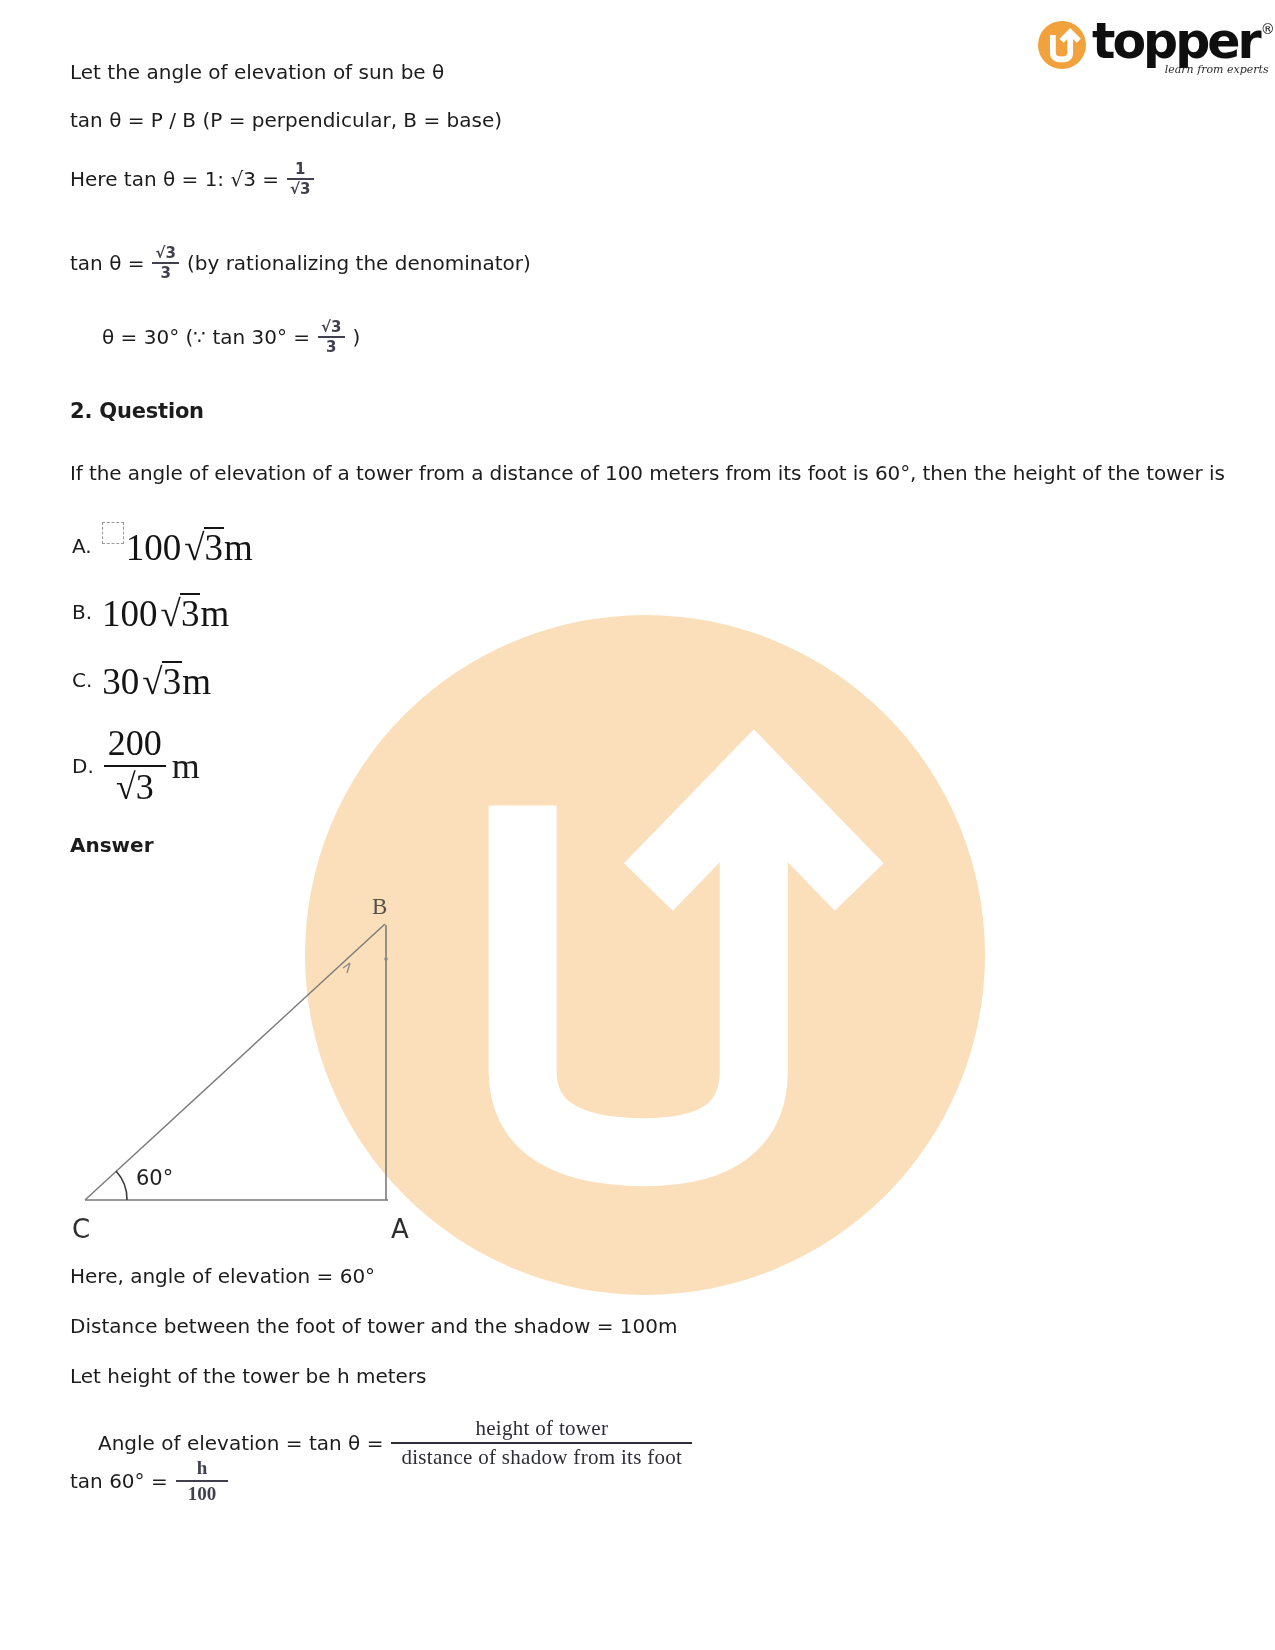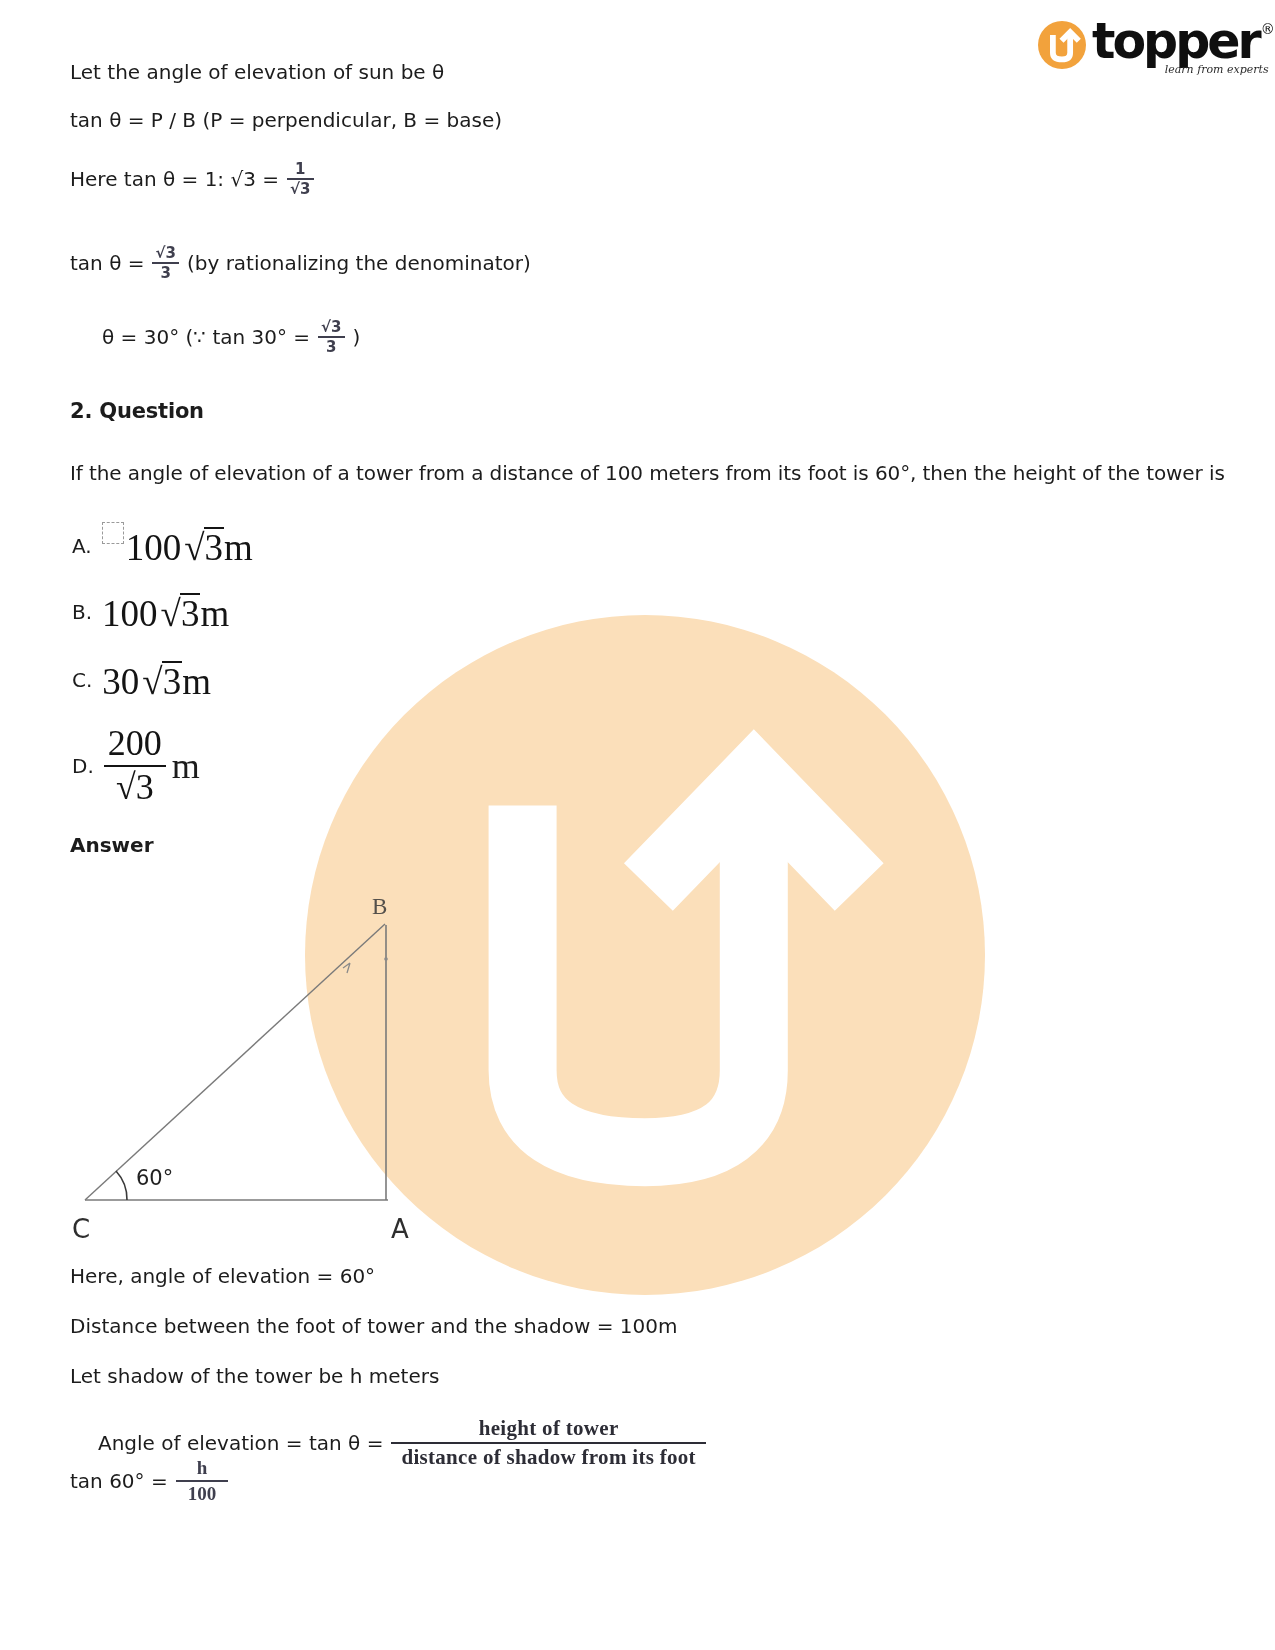--- a/index.html
+++ b/index.html
@@ -31,21 +31,21 @@
   .radicand{border-top:2.5px solid #141414;padding:0 1px;}
   .opt-label{font-size:20px;margin-right:10px;}
   .placeholder-box{display:inline-block;width:20px;height:20px;border:1.6px dashed #9a9a9a;
                    margin-right:2px;align-self:flex-start;}
   .dfrac{font-family:"Liberation Serif","DejaVu Serif",serif;font-size:36px;color:#141414;line-height:1.05;}
   .dfrac .rule{background:#141414;height:2.5px;margin:2px 0;}
   .dfrac .num,.dfrac .den{padding:0 4px;}
   .d-unit{font-family:"Liberation Serif","DejaVu Serif",serif;font-size:36px;margin-left:6px;}
 
   
-  .serif-frac{font-family:"Liberation Serif","DejaVu Serif",serif;font-weight:bold;
+  .serif-frac{font-family:"Liberation Serif","DejaVu Serif",serif;font-weight:normal;
               font-size:21px;color:#2d2d36;line-height:1.2;}
   .serif-frac .num,.serif-frac .den{padding:0 10px;letter-spacing:0.3px;}
   .serif-frac .rule{background:#2d2d36;}
   .tan-frac{font-family:"Liberation Serif","DejaVu Serif",serif;font-weight:bold;
             font-size:19px;color:#3f3f4e;line-height:1.15;}
   .tan-frac .num,.tan-frac .den{padding:0 12px;}
   .tan-frac .rule{background:#3f3f4e;}
 
   
   .logo{display:flex;align-items:flex-start;}
@@ -174,21 +174,21 @@
     <path d="M285,90 L292,85 M289,95 L292,85" stroke="#8a8a8a" stroke-width="1.3" fill="none"></path>
     <circle cx="328" cy="81" r="1.8" fill="#8a8a8a"></circle>
     <text x="314" y="36" class="lbl-serif">B</text>
     <text x="14" y="360" class="lbl-sans">C</text>
     <text x="333" y="360" class="lbl-sans">A</text>
     <text x="78" y="307" class="lbl-angle">60°</text>
   </svg>
 
   <div class="abs txt" style="left:70px;top:1264px;">Here, angle of elevation = 60°</div>
   <div class="abs txt" style="left:70px;top:1314px;">Distance between the foot of tower and the shadow = 100m</div>
-  <div class="abs txt" style="left:70px;top:1364px;">Let shadow of the tower be h meters</div>
+  <div class="abs txt" style="left:70px;top:1364px;">Let height of the tower be h meters</div>
 
   <div class="abs row txt gap8" style="left:70px;top:1412px;height:62px;margin-left:28px;">
     <span>Angle of elevation = tan θ =</span>
     <span class="frac serif-frac">
       <span class="num">height of tower</span>
       <span class="rule"></span>
       <span class="den">distance of shadow from its foot</span>
     </span>
   </div>
 

